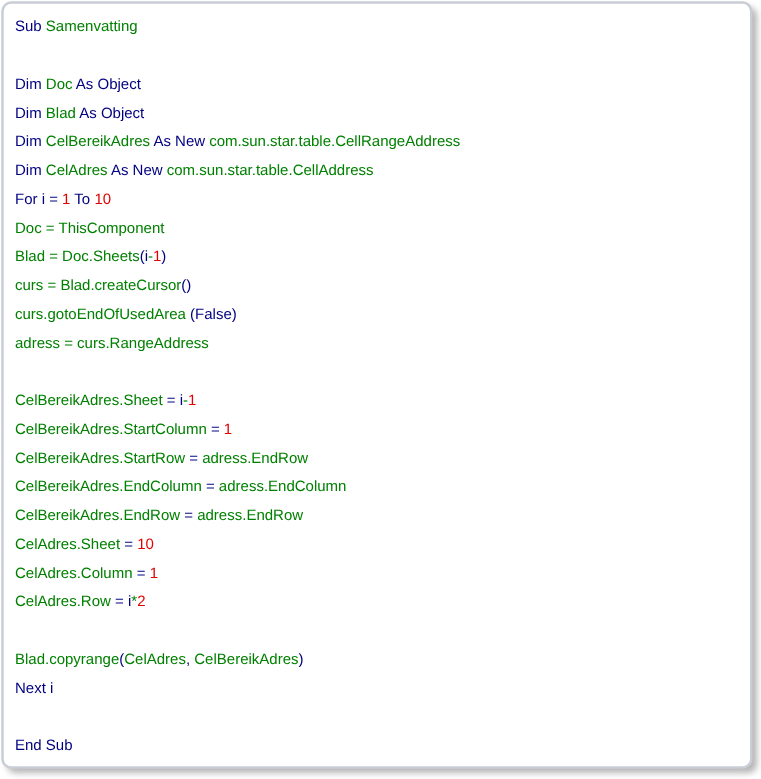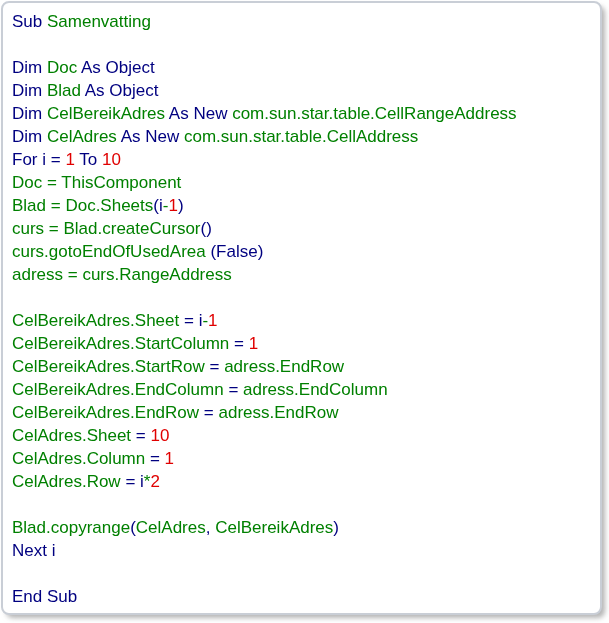--- a/index.html
+++ b/index.html
@@ -21,21 +21,21 @@
     background: #ffffff;
     border: 2px solid #c9ced6;
     border-radius: 8px;
     box-shadow: 4px 4px 5px -1px rgba(120,120,120,0.55);
     overflow: hidden;
   }
   .code {
     margin: 0;
     padding: 7px 4px 0 9px;
     font-family: "Liberation Sans", sans-serif;
-    font-size: 17px;
+    font-size: 12px;
     line-height: 23px;
     white-space: pre;
   }
   .line { height: 23px; }
   .kw  { color: var(--kw,  #000080); }
   .id  { color: var(--id,  #008000); }
   .num { color: var(--num, #e00000); }
 </style>
 </head>
 <body>

